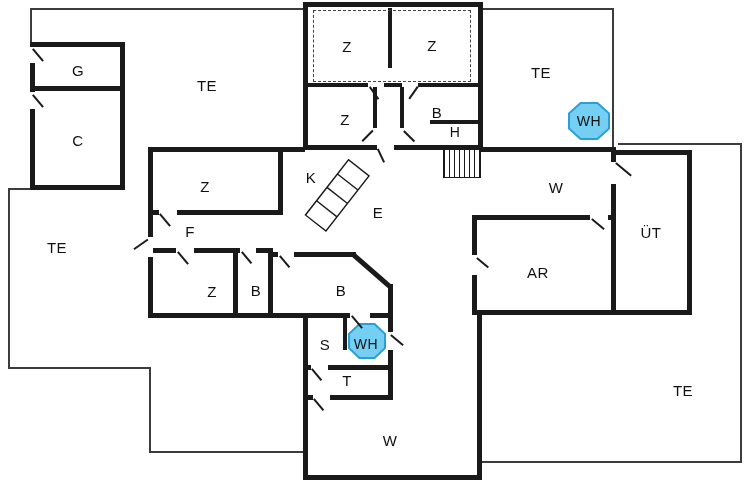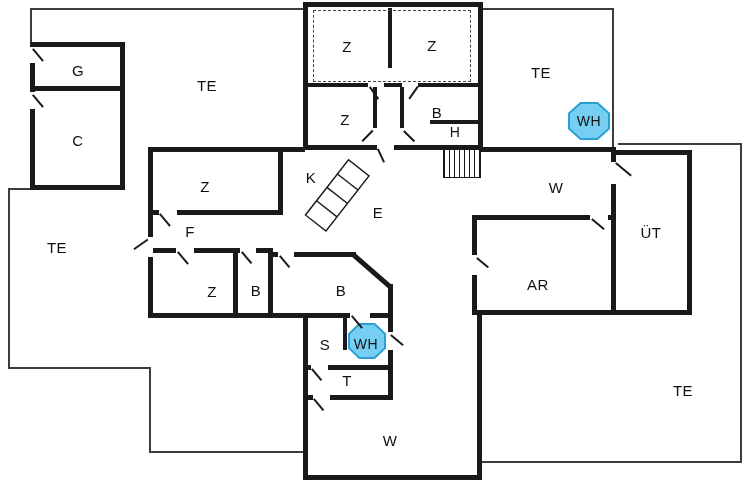--- a/index.html
+++ b/index.html
@@ -150,21 +150,21 @@
   <span class="lbl" style="left:345px;top:119px">Z</span>
   <span class="lbl" style="left:437px;top:112px">B</span>
   <span class="lbl sm" style="left:455px;top:132px">H</span>
   <span class="lbl" style="left:311px;top:177px">K</span>
   <span class="lbl" style="left:205px;top:186px">Z</span>
   <span class="lbl" style="left:556px;top:187px">W</span>
   <span class="lbl" style="left:378px;top:212px">E</span>
   <span class="lbl" style="left:651px;top:232px">ÜT</span>
   <span class="lbl" style="left:190px;top:231px">F</span>
   <span class="lbl" style="left:57px;top:247px">TE</span>
-  <span class="lbl" style="left:538px;top:284px">AR</span>
+  <span class="lbl" style="left:538px;top:272px">AR</span>
   <span class="lbl" style="left:212px;top:291px">Z</span>
   <span class="lbl" style="left:256px;top:290px">B</span>
   <span class="lbl" style="left:341px;top:290px">B</span>
   <span class="lbl" style="left:325px;top:344px">S</span>
   <span class="lbl sm" style="left:366px;top:344px">WH</span>
   <span class="lbl" style="left:347px;top:380px">T</span>
   <span class="lbl" style="left:683px;top:390px">TE</span>
   <span class="lbl" style="left:390px;top:440px">W</span>
 
 </div>

